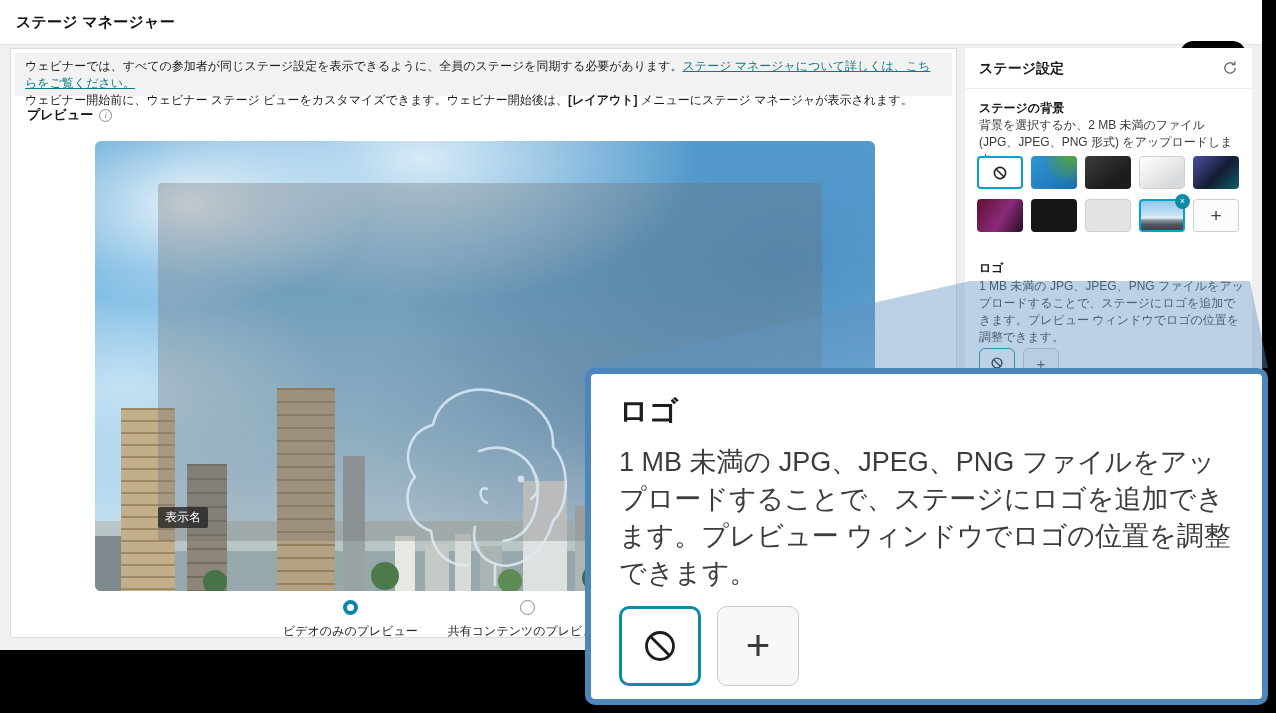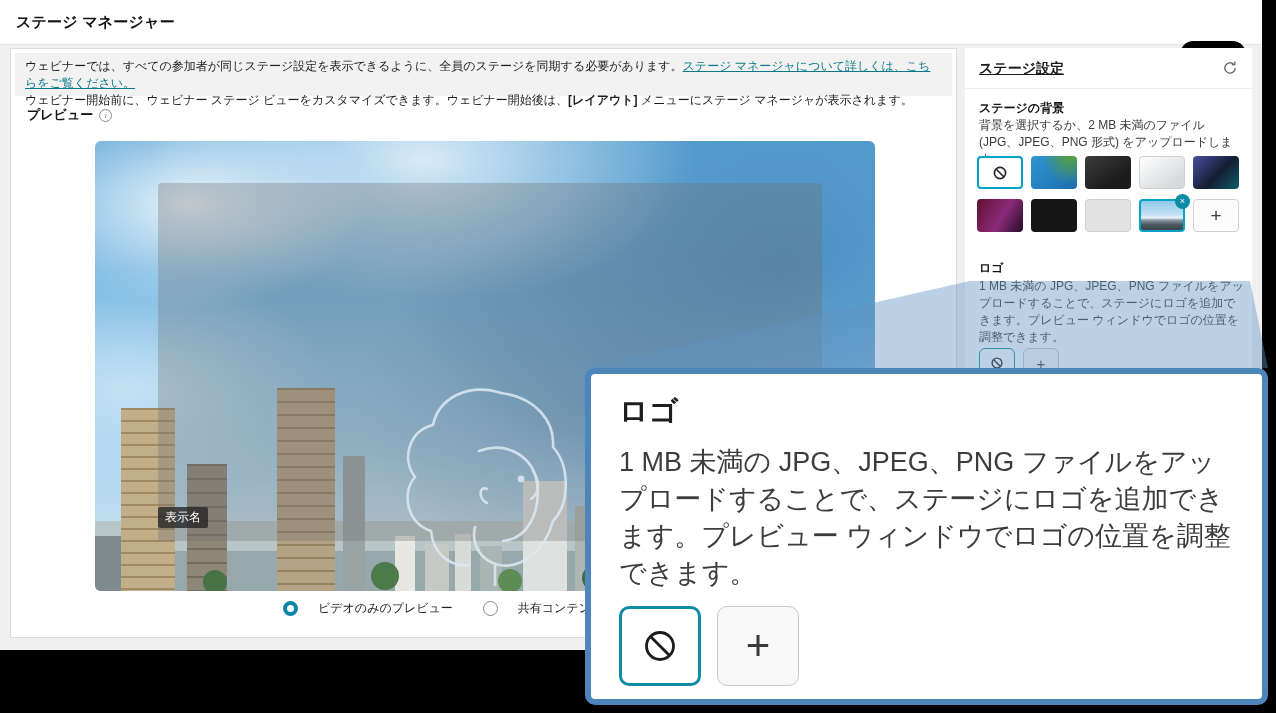--- a/index.html
+++ b/index.html
@@ -71,30 +71,30 @@
   .name-chip {
     position: absolute; left: 63px; top: 366px;
     background: rgba(35,35,35,.78); color: #fff; font-size: 12px;
     padding: 2px 7px; border-radius: 2px;
   }
   
   .radio-row {
     position: absolute; left: 272px; top: 551px;
     display: flex; gap: 30px; align-items: center; font-size: 12px; color: #222;
   }
-  .radio-item { display: flex; align-items: center; gap: 20px; cursor: pointer; }
+  .radio-item { display: flex; align-items: center; gap: 8px; cursor: pointer; flex-direction: column; }
   .rdot { width: 15px; height: 15px; border-radius: 50%; background: #fff; }
   .rdot.on  { border: 4.5px solid #0c86a8; }
   .rdot.off { border: 1.5px solid #8a8a8a; }
   
   .side {
     position: absolute; left: 965px; top: 48px; width: 287px; height: 602px;
     background: #fff;
   }
-  .side-title { position: absolute; left: 14px; top: 12px; font-size: 14px; font-weight: bold; text-decoration: underline; }
+  .side-title { position: absolute; left: 14px; top: 12px; font-size: 14px; font-weight: bold; }
   .refresh { position: absolute; right: 14px; top: 12px; width: 16px; height: 16px; cursor: pointer; }
   .side-div { position: absolute; left: 0; right: 0; top: 40px; border-top: 1px solid #ececec; }
   .sec-h { position: absolute; left: 14px; font-size: 12px; font-weight: bold; color: #141414; }
   .sec-p { position: absolute; left: 14px; width: 266px; font-size: 12px; line-height: 17px; color: #3b3b3b; }
   .thumb-grid {
     position: absolute; left: 12px; top: 108px;
     display: grid; grid-template-columns: repeat(5, 46px); grid-auto-rows: 33px; gap: 10px 8px;
   }
   .thumb { border-radius: 4px; cursor: pointer; position: relative; border: 1px solid #cfcfcf; }
   .thumb.sel { border: 2px solid #00a3c9; }

